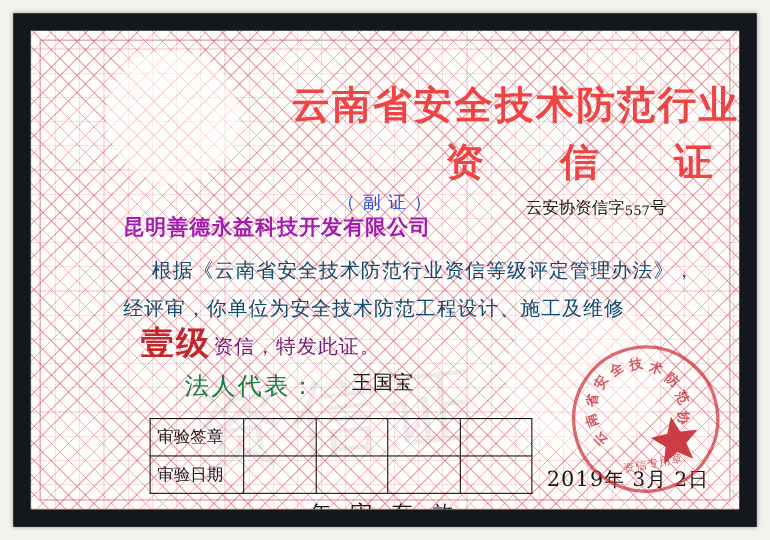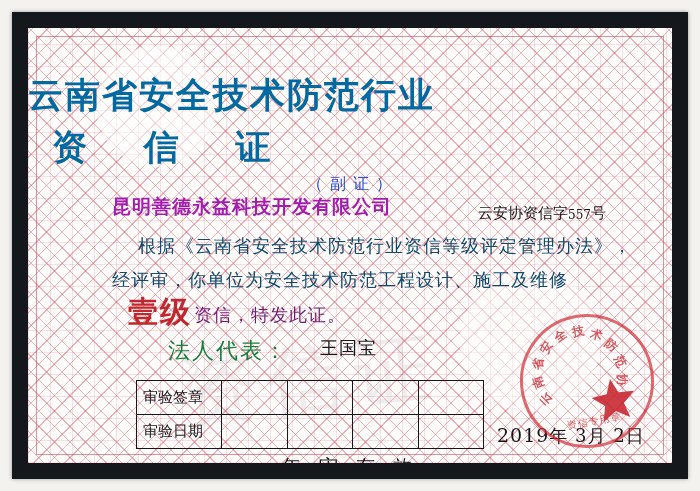--- a/index.html
+++ b/index.html
@@ -41,41 +41,41 @@
   
   .inner-rule{
     position:absolute;left:8px;top:8px;right:8px;bottom:8px;
     border:1px solid rgba(196,60,74,.55);
   }
 
   .content{position:absolute;inset:0;}
 
   
   .title1,.title2{
-    position:absolute;left:0;right:0;text-align:left;
-    font-family:Liberation Serif, serif;
-    font-weight:bold;color:#0369a1;
+    position:absolute;left:0;right:0;text-align:right;
+    font-family:Liberation Mono, monospace;
+    font-weight:bold;color:#ef4444;
     white-space:nowrap;
   }
   .title1{top:44px;font-size:35px;letter-spacing:2px;}
   .title2{top:96px;font-size:35px;letter-spacing:24px;text-indent:24px;}
 
   .subtitle{
     position:absolute;left:0;right:0;top:146px;text-align:center;
     font-family:"DejaVu Serif","Liberation Serif",serif;
     font-size:16px;color:#1d4ed8;letter-spacing:1px;
   }
 
   .company{
     position:absolute;left:84px;top:166px;
     font-family:"DejaVu Serif","Liberation Serif",serif;
     font-size:19px;color:#a21caf;font-weight:bold;letter-spacing:1px;
   }
   .certno{
-    position:absolute;left:450px;top:176px;
+    position:absolute;left:450px;top:152px;
     font-family:"DejaVu Serif","Liberation Serif",serif;
     font-size:15px;color:#15171b;letter-spacing:0px;
   }
   .certno .num{font-size:12px;vertical-align:-1px;}
 
   .body-line{
     position:absolute;
     font-family:Liberation Mono, monospace;
     color:#0c4a6e;font-size:18px;letter-spacing:1px;white-space:nowrap;
   }

